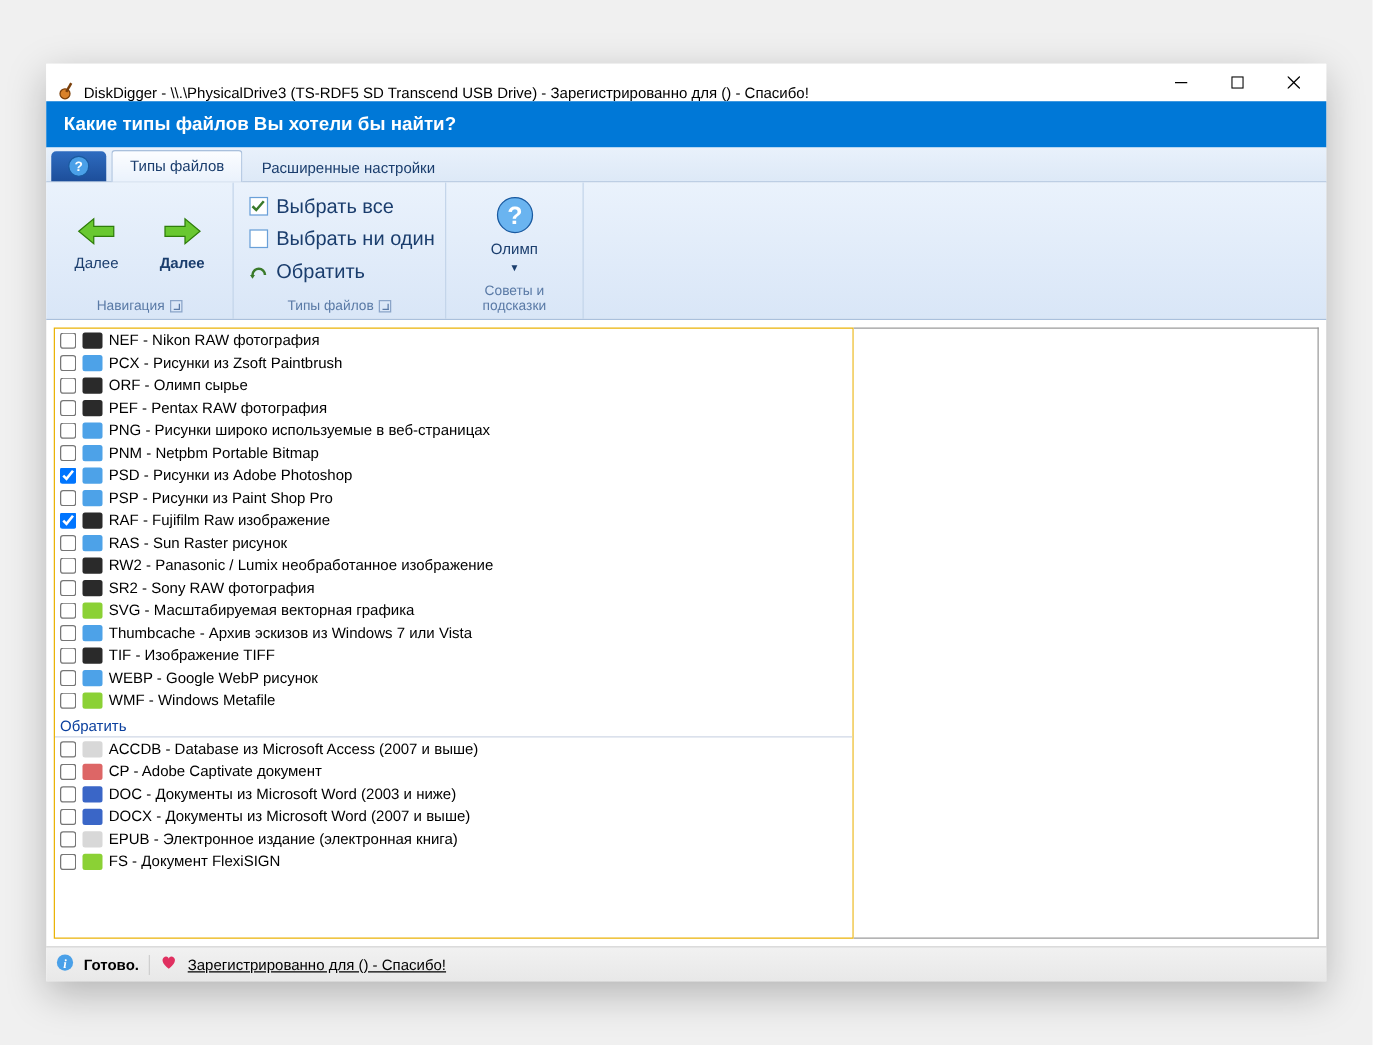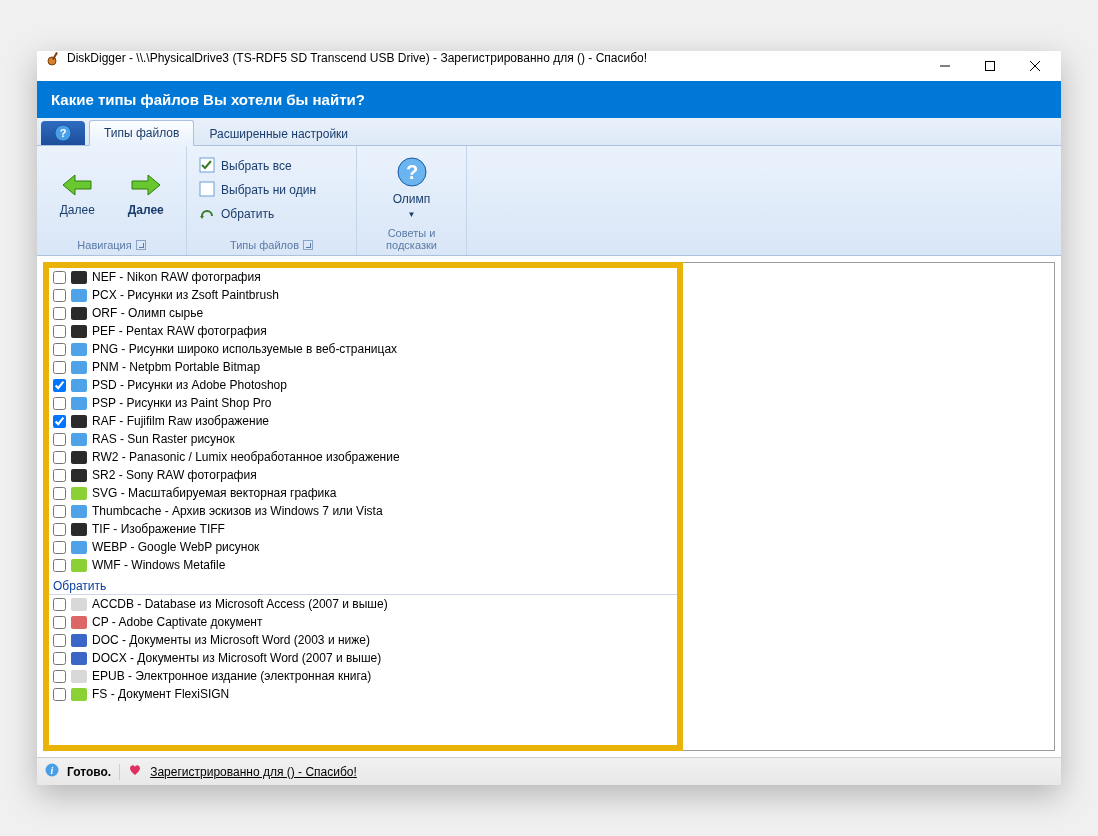--- a/index.html
+++ b/index.html
@@ -2,21 +2,21 @@
 <html><head>
 <meta charset="utf-8">
 <style>
   * { box-sizing: border-box; }
   html, body { margin:0; padding:0; font-family: "Segoe UI", Arial, sans-serif; font-size: 12px; }
   body { background:#f0f0f0; display:flex; align-items:center; justify-content:center; height:836px; width:1098px;}
   .window {
     width: 1024px; height: 734px; background:#fff; box-shadow:0 10px 30px rgba(0,0,0,0.25);
     display:flex; flex-direction:column; position:relative;
   }
-  .titlebar { height:30px; display:flex; align-items:flex-start; padding:0 4px 0 8px; background:#fff; }
+  .titlebar { height:30px; display:flex; align-items:flex-end; padding:0 4px 0 8px; background:#fff; }
   .titlebar .appicon { width:16px; height:16px; margin-right:6px; }
   .titlebar .title { flex:1; color:#000; font-size:12px; white-space:nowrap; overflow:hidden; }
   .winbtns { display:flex; height:100%; }
   .winbtn { width:45px; display:flex; align-items:center; justify-content:center; color:#000; }
   .banner {
     background:#0078d7; color:#fff; font-size:15px; font-weight:600;
     padding:10px 14px;
   }
   .tabstrip {
     height:28px; display:flex; align-items:flex-end; background:linear-gradient(#e9f1fb,#dde9f7);
@@ -49,29 +49,29 @@
     text-align:center; font-size:11px; color:#5a7aa6; padding:2px 0 4px 0;
     display:flex; align-items:center; justify-content:center; gap:4px;
   }
   .dialog-launcher { width:10px; height:10px; border:1px solid #8aa4c8; display:inline-block; position:relative;}
   .dialog-launcher::after{content:"";position:absolute;right:1px;bottom:1px;width:4px;height:4px;border-right:1px solid #5a7aa6;border-bottom:1px solid #5a7aa6;}
   .bigbtn {
     width:60px; display:flex; flex-direction:column; align-items:center; gap:4px;
     padding:6px 2px; border-radius:3px; color:#1a3d6d; font-size:12px;
   }
   .smallbtn {
-    display:flex; align-items:flex-end; gap:6px; padding:3px 6px; font-size:12px; color:#1a3d6d; border-radius:3px;
+    display:flex; align-items:flex-start; gap:6px; padding:3px 6px; font-size:16px; color:#1a3d6d; border-radius:3px;
     white-space:nowrap;
   }
   .chev { font-size:8px; color:#1a3d6d; }
   .content-area {
     flex:1; min-height:0; padding:6px; display:flex; gap:0;
   }
   .listpane {
-    flex:0 0 640px; border:6px solid #eab308; background:#fff; overflow-y:scroll; overflow-x:hidden;
+    flex:0 0 640px; border:1px solid #eab308; background:#fff; overflow-y:scroll; overflow-x:hidden;
     font-size:12px;
   }
   .rightpane { flex:1; border:1px solid #9c9c9c; border-left:none; background:#fff;}
   .row {
     display:flex; align-items:center; gap:5px; padding:1px 4px; line-height:16px; white-space:nowrap;
   }
   .row input[type=checkbox]{ margin:0; width:13px; height:13px; flex:0 0 auto;}
   .row .ficon { width:16px; height:13px; flex:0 0 auto; border-radius:2px; display:inline-flex; align-items:center; justify-content:center; font-size:8px; color:#fff;}
   .cat-header { color:#0a3f9e; padding:3px 4px 1px 4px; border-bottom:1px solid #d0d7e6; margin-top:2px;}
   .statusbar {

